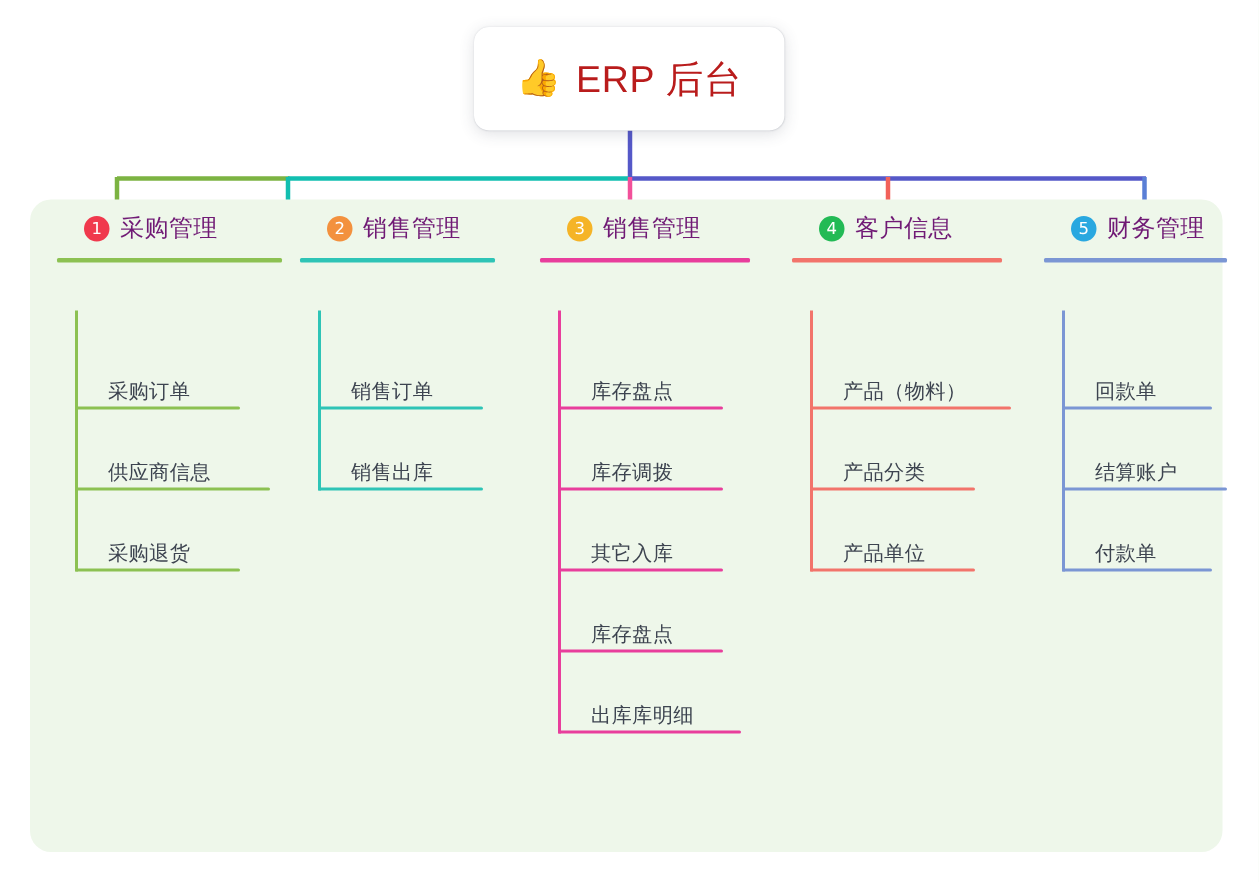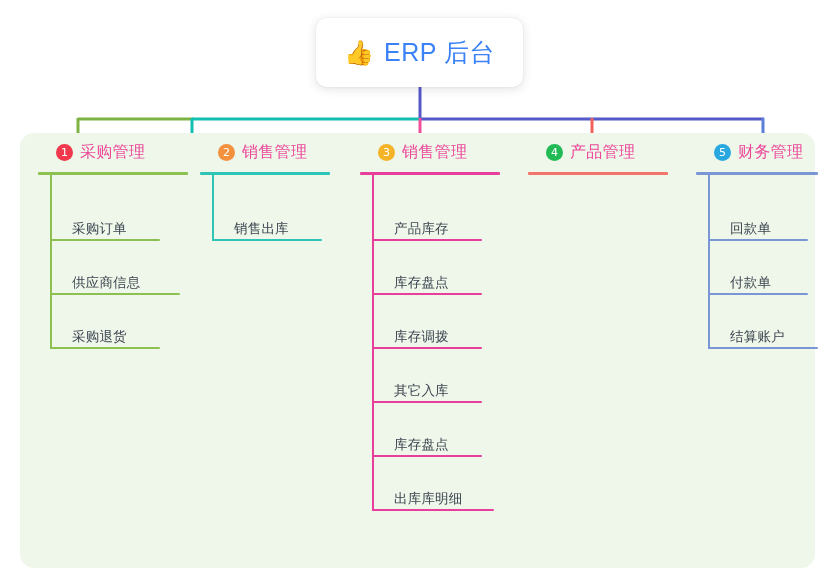--- a/index.html
+++ b/index.html
@@ -38,21 +38,21 @@
     gap: 10px;
     box-sizing: border-box;
   }
   #root-node .thumb {
     font-size: 24px;
     line-height: 1;
     display: inline-block;
   }
   #root-node .root-title {
     font-size: 25px;
-    color: #3b82f6;
+    color: #b91c1c;
     letter-spacing: 0.5px;
     white-space: nowrap;
   }
 
   
   #connectors {
     position: absolute;
     left: 0; top: 0;
     width: 839px;
     height: 588px;
@@ -97,33 +97,34 @@
     border-radius: 50%;
     color: #ffffff;
     font-size: 11px;
     line-height: 17px;
     text-align: center;
     font-family: "DejaVu Sans", sans-serif;
     flex: 0 0 auto;
   }
   .branch-title {
     font-size: 16px;
-    color: #ec4899;
+    color: #701a75;
     white-space: nowrap;
     letter-spacing: 0.3px;
   }
   .branch-rule {
     height: 3px;
     border-radius: 1px;
     margin-top: 1px;
   }
   .leaf-list {
     position: relative;
     margin-left: 12px;
     padding-top: 12px;
+    margin-top: 32px;
   }
   .leaf-spine {
     position: absolute;
     left: 0;
     top: 0;
     bottom: 0;
     width: 2px;
   }
   .leaf-item {
     position: relative;
@@ -200,38 +201,38 @@
       </div>
       <div class="branch-column" style="left: 180px; width: 130px;">
         <div class="branch-header">
           <span class="branch-badge" style="background: rgb(243, 145, 62);">2</span>
           <span class="branch-title">销售管理</span>
         </div>
         <div class="branch-rule" style="background: rgb(46, 196, 182); width: 130px;"></div>
         <div class="leaf-list">
           <div class="leaf-spine" style="background: rgb(46, 196, 182);"></div>
           <div class="leaf-item">
+            <span class="leaf-label">销售订单</span>
+            <div class="leaf-underline" style="background: rgb(46, 196, 182); width: 110px;"></div>
+          </div>
+          <div class="leaf-item">
             <span class="leaf-label">销售出库</span>
             <div class="leaf-underline" style="background: rgb(46, 196, 182); width: 110px;"></div>
           </div>
         </div>
       </div>
       <div class="branch-column" style="left: 340px; width: 140px;">
         <div class="branch-header">
           <span class="branch-badge" style="background: rgb(245, 180, 39);">3</span>
           <span class="branch-title">销售管理</span>
         </div>
         <div class="branch-rule" style="background: rgb(232, 62, 156); width: 140px;"></div>
         <div class="leaf-list">
           <div class="leaf-spine" style="background: rgb(232, 62, 156);"></div>
           <div class="leaf-item">
-            <span class="leaf-label">产品库存</span>
-            <div class="leaf-underline" style="background: rgb(232, 62, 156); width: 110px;"></div>
-          </div>
-          <div class="leaf-item">
             <span class="leaf-label">库存盘点</span>
             <div class="leaf-underline" style="background: rgb(232, 62, 156); width: 110px;"></div>
           </div>
           <div class="leaf-item">
             <span class="leaf-label">库存调拨</span>
             <div class="leaf-underline" style="background: rgb(232, 62, 156); width: 110px;"></div>
           </div>
           <div class="leaf-item">
             <span class="leaf-label">其它入库</span>
             <div class="leaf-underline" style="background: rgb(232, 62, 156); width: 110px;"></div>
@@ -242,41 +243,56 @@
           </div>
           <div class="leaf-item">
             <span class="leaf-label">出库库明细</span>
             <div class="leaf-underline" style="background: rgb(232, 62, 156); width: 122px;"></div>
           </div>
         </div>
       </div>
       <div class="branch-column" style="left: 508px; width: 140px;">
         <div class="branch-header">
           <span class="branch-badge" style="background: rgb(34, 186, 85);">4</span>
-          <span class="branch-title">产品管理</span>
+          <span class="branch-title">客户信息</span>
         </div>
         <div class="branch-rule" style="background: rgb(242, 116, 107); width: 140px;"></div>
+        <div class="leaf-list">
+          <div class="leaf-spine" style="background: rgb(242, 116, 107);"></div>
+          <div class="leaf-item">
+            <span class="leaf-label">产品（物料）</span>
+            <div class="leaf-underline" style="background: rgb(242, 116, 107); width: 134px;"></div>
+          </div>
+          <div class="leaf-item">
+            <span class="leaf-label">产品分类</span>
+            <div class="leaf-underline" style="background: rgb(242, 116, 107); width: 110px;"></div>
+          </div>
+          <div class="leaf-item">
+            <span class="leaf-label">产品单位</span>
+            <div class="leaf-underline" style="background: rgb(242, 116, 107); width: 110px;"></div>
+          </div>
+        </div>
       </div>
       <div class="branch-column" style="left: 676px; width: 122px;">
         <div class="branch-header">
           <span class="branch-badge" style="background: rgb(41, 168, 224);">5</span>
           <span class="branch-title">财务管理</span>
         </div>
         <div class="branch-rule" style="background: rgb(123, 150, 212); width: 122px;"></div>
         <div class="leaf-list">
           <div class="leaf-spine" style="background: rgb(123, 150, 212);"></div>
           <div class="leaf-item">
             <span class="leaf-label">回款单</span>
             <div class="leaf-underline" style="background: rgb(123, 150, 212); width: 100px;"></div>
           </div>
           <div class="leaf-item">
+            <span class="leaf-label">结算账户</span>
+            <div class="leaf-underline" style="background: rgb(123, 150, 212); width: 110px;"></div>
+          </div>
+          <div class="leaf-item">
             <span class="leaf-label">付款单</span>
             <div class="leaf-underline" style="background: rgb(123, 150, 212); width: 100px;"></div>
           </div>
-          <div class="leaf-item">
-            <span class="leaf-label">结算账户</span>
-            <div class="leaf-underline" style="background: rgb(123, 150, 212); width: 110px;"></div>
-          </div>
         </div>
       </div>
     </div>
 
 </div>
 
 </body></html>

